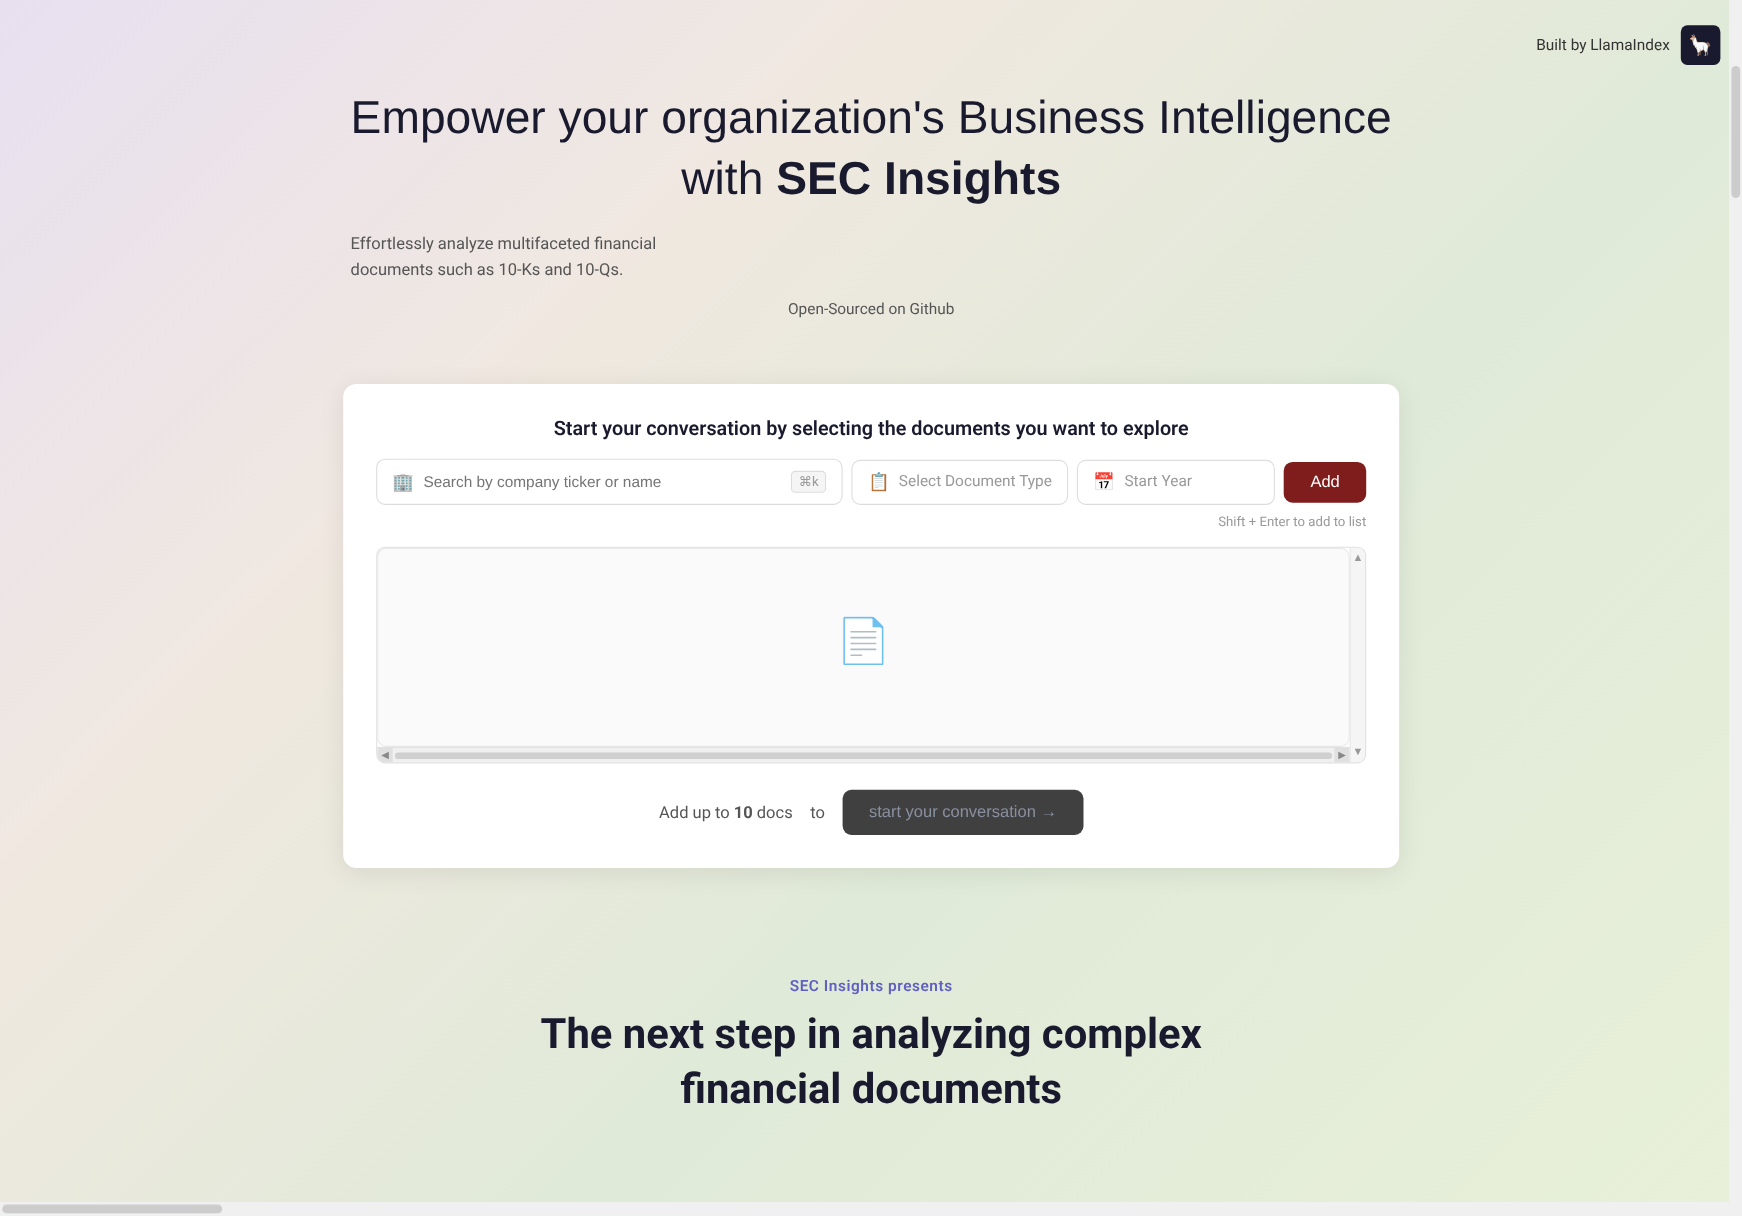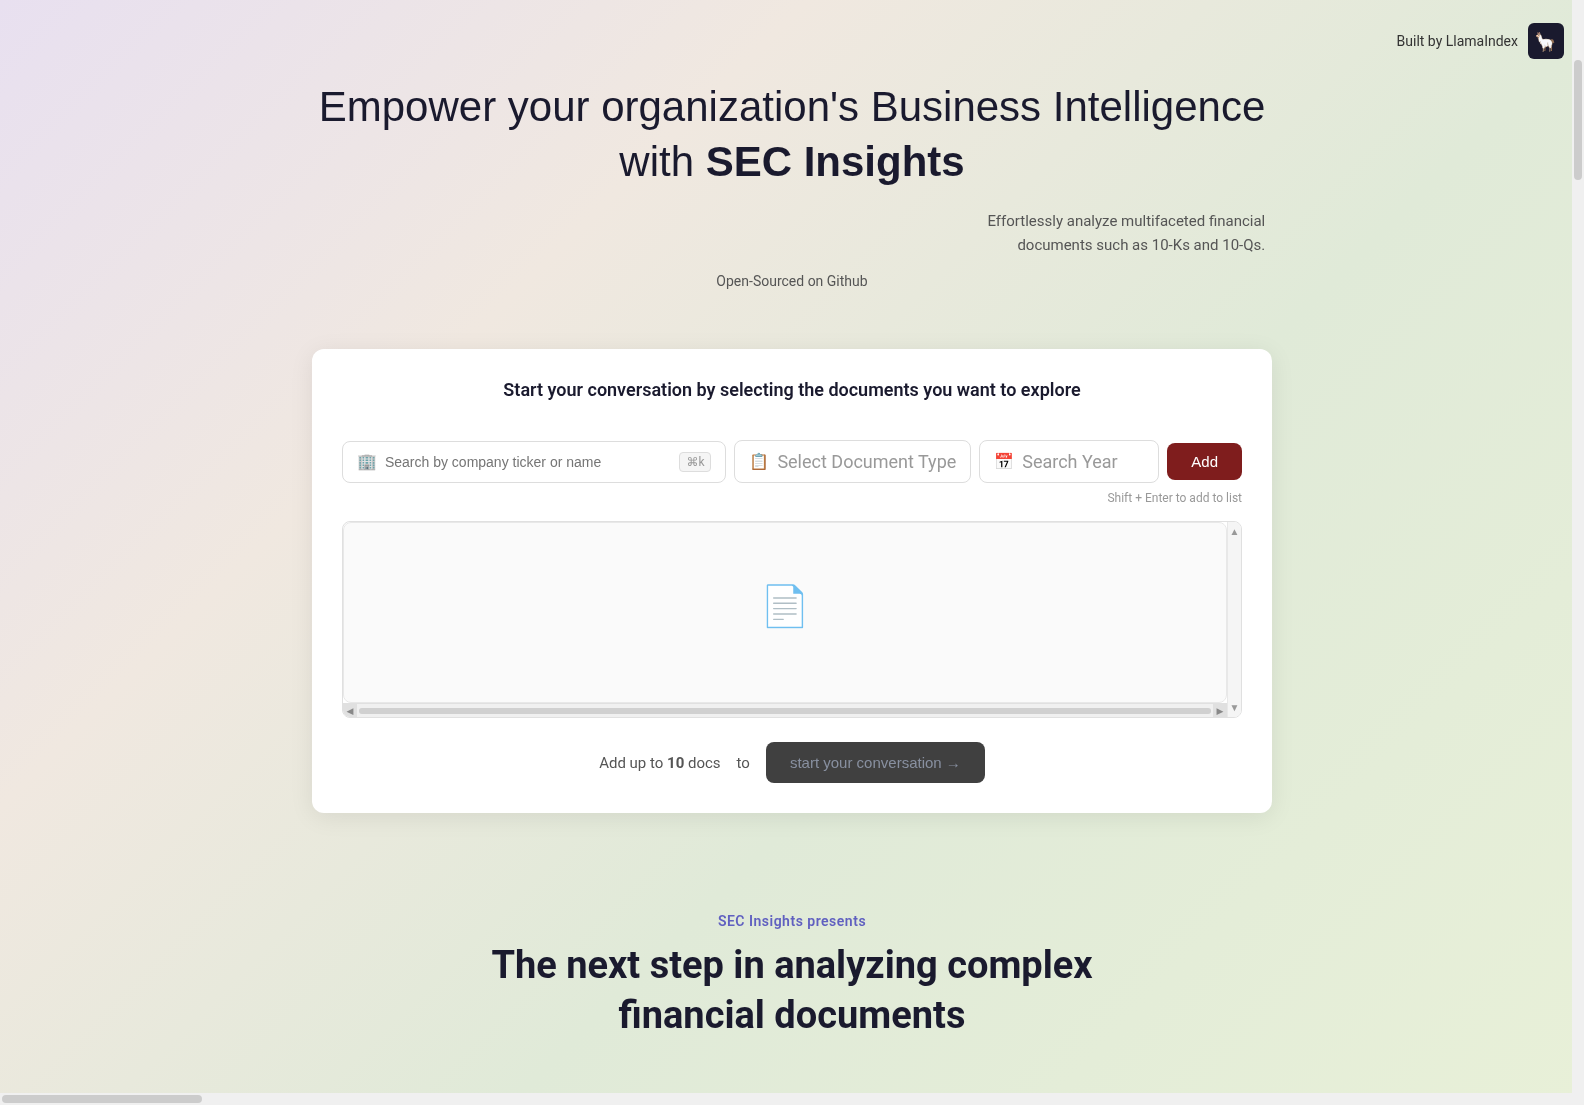--- a/index.html
+++ b/index.html
@@ -64,21 +64,21 @@
       font-family: Liberation Sans, sans-serif;
     }
 
     .hero-title strong {
       font-weight: 700;
     }
 
     .hero-subtitle {
       font-size: 15px;
       color: #555;
-      text-align: right;
+      text-align: left;
       line-height: 1.6;
       margin-bottom: 16px;
     }
 
     .github-link {
       font-size: 14px;
       color: #555;
       text-decoration: none;
       margin-bottom: 30px;
       display: block;
@@ -93,21 +93,21 @@
       padding: 30px;
       box-shadow: 0 4px 24px rgba(0,0,0,0.08);
       margin-bottom: 60px;
     }
 
     .card-title {
       font-size: 18px;
       font-weight: 600;
       color: #1a1a2e;
       text-align: center;
-      margin-bottom: 40px;
+      margin-bottom: 17px;
     }
 
     
     .search-row {
       display: flex;
       gap: 8px;
       align-items: center;
       margin-bottom: 8px;
     }
 
@@ -145,21 +145,21 @@
       border: 1px solid #ddd;
       border-radius: 8px;
       padding: 10px 14px;
       gap: 8px;
       background: white;
       min-width: 180px;
       cursor: pointer;
     }
 
     .select-text {
-      font-size: 18px;
+      font-size: 14px;
       color: #999;
       flex: 1;
     }
 
     .add-button {
       background: #7f1d1d;
       color: white;
       border: none;
       border-radius: 8px;
       padding: 10px 24px;
@@ -350,21 +350,21 @@
         <span class="kbd-shortcut">⌘k</span>
       </div>
 
       <div class="select-wrapper">
         <span class="icon-doc">📋</span>
         <span class="select-text">Select Document Type</span>
       </div>
 
       <div class="select-wrapper">
         <span class="icon-calendar">📅</span>
-        <span class="select-text">Search Year</span>
+        <span class="select-text">Start Year</span>
       </div>
 
       <button class="add-button">Add</button>
     </div>
 
     <div class="add-hint">Shift + Enter to add to list</div>
 
     <div style="border: 1px solid #e0e0e0; border-radius: 8px; overflow: hidden; position: relative;">
 
       <div style="position: absolute; top: 0; right: 0; width: 14px; height: 100%; display: flex; flex-direction: column; align-items: center; background: #f5f5f5; border-left: 1px solid #e8e8e8; justify-content: space-between; padding: 4px 0;">

